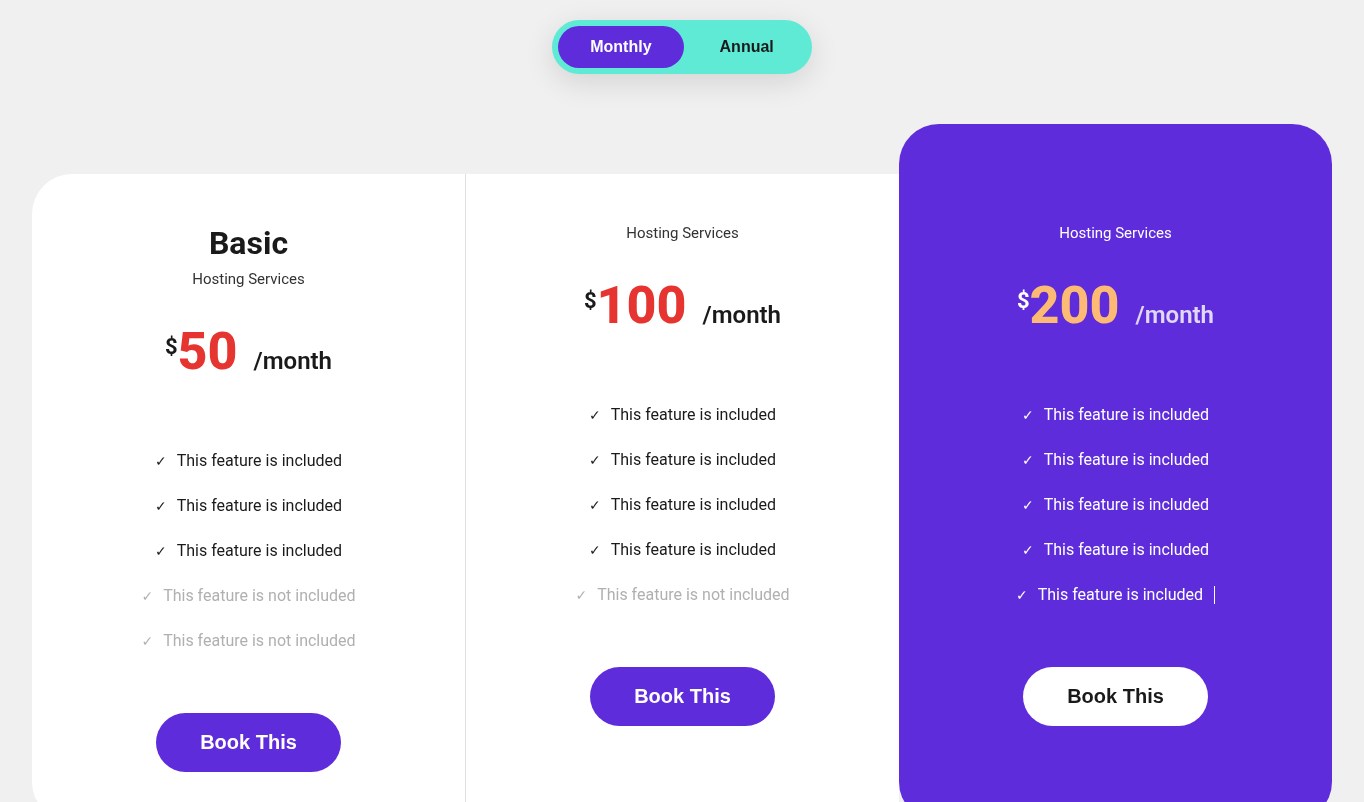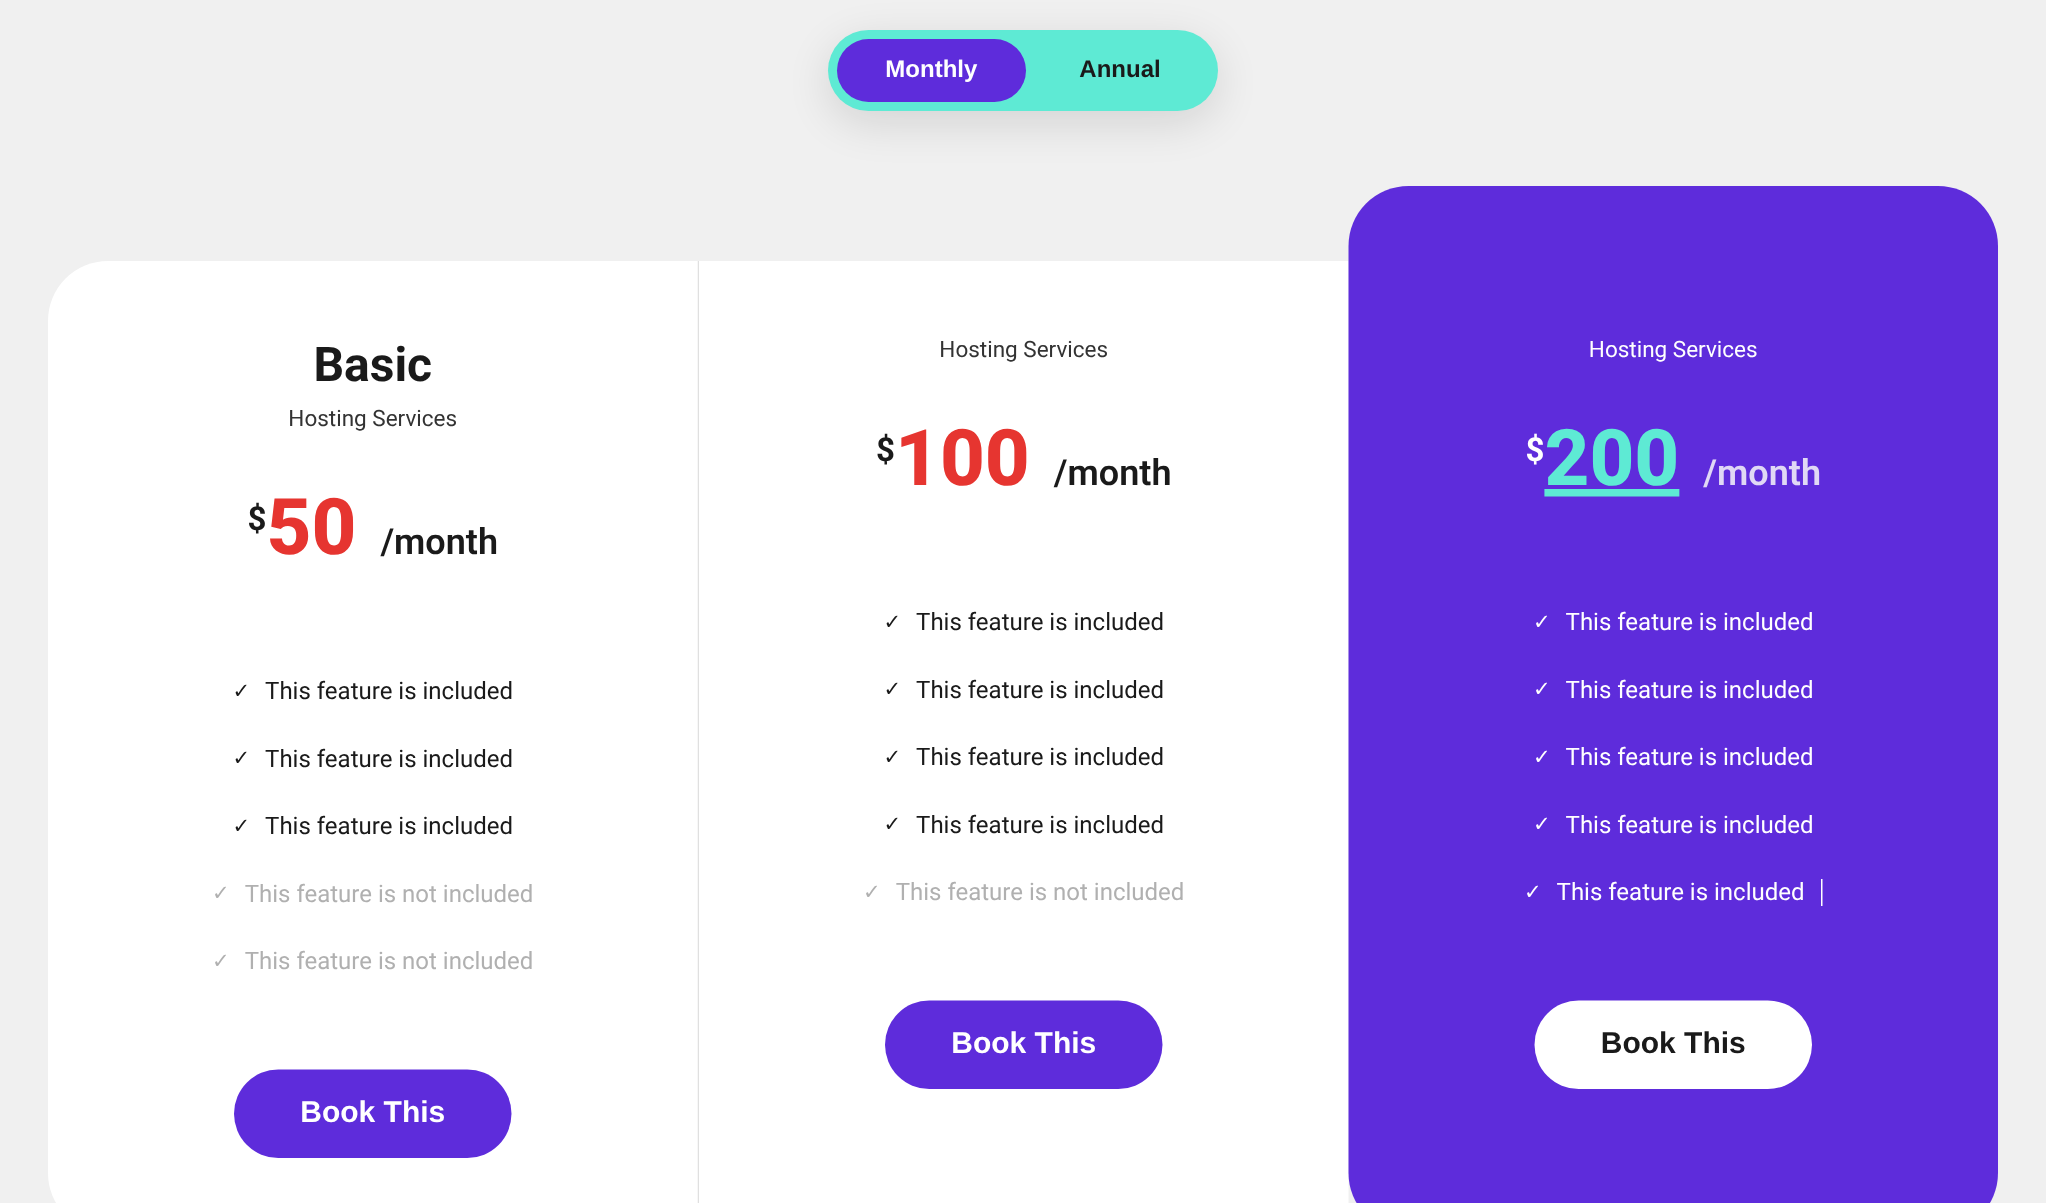--- a/index.html
+++ b/index.html
@@ -121,22 +121,21 @@
     }
     
     .price {
       font-size: 52px;
       font-weight: 800;
       color: #E63530;
       line-height: 1;
     }
     
     .plan-purple .price {
-      color: #5eead4;
-      text-decoration: underline;
+      color: #fdba74;
     }
     
     .period {
       font-size: 24px;
       font-weight: 600;
       color: #1a1a1a;
       margin-left: 16px;
     }
     
     .plan-purple .period {

